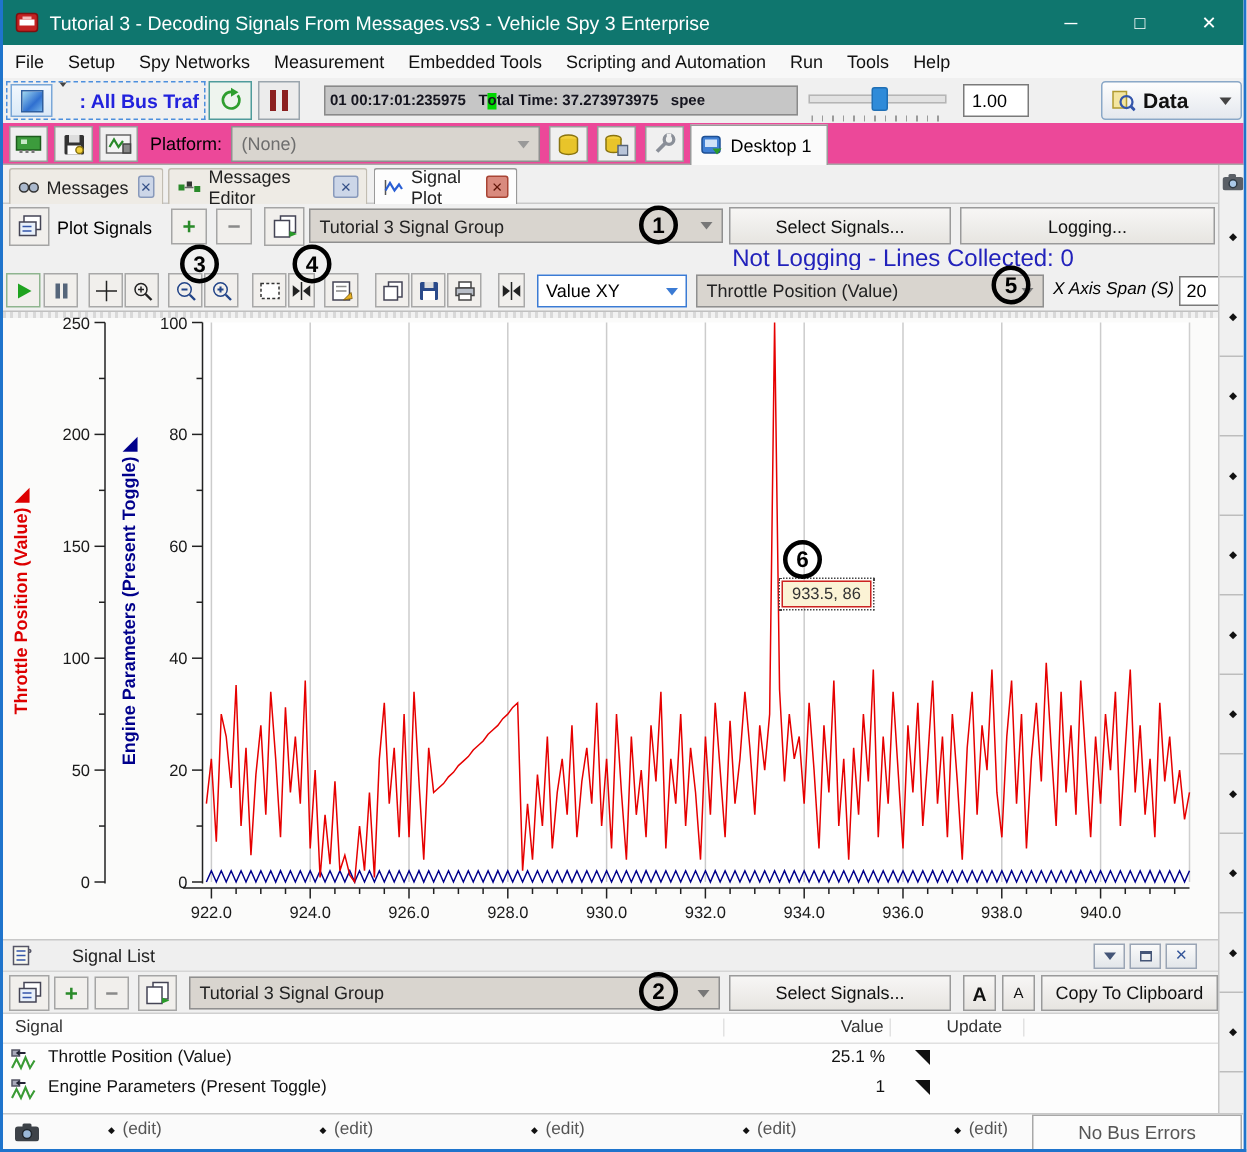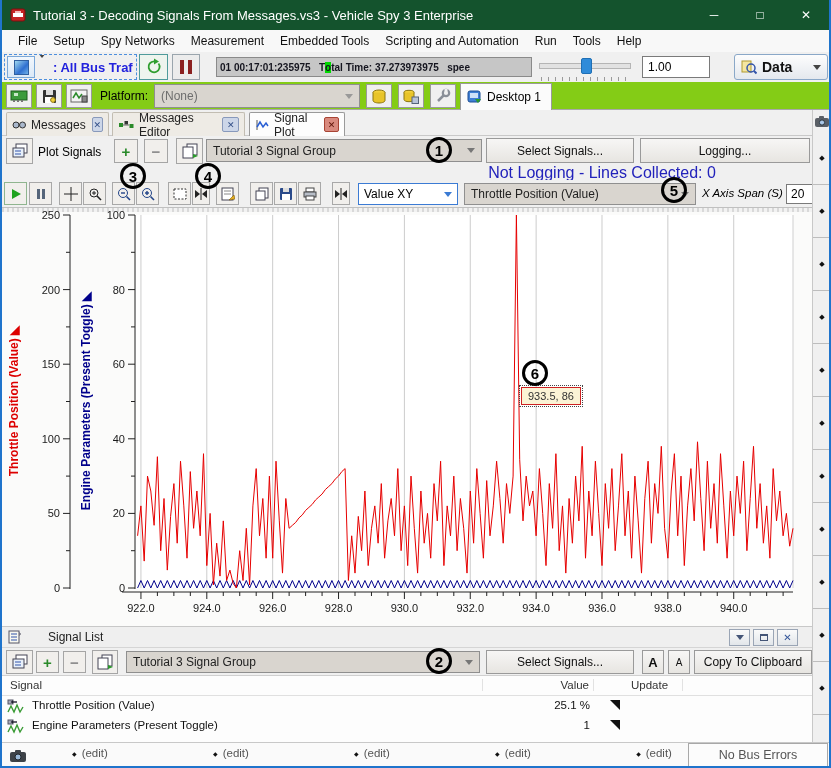--- a/index.html
+++ b/index.html
@@ -1,49 +1,49 @@
 <!DOCTYPE html>
 <html><head>
 <meta charset="utf-8">
 <style>
   *{margin:0;padding:0;box-sizing:border-box;font-family:"Liberation Sans",sans-serif;}
   html,body{background:#d4d4d4;}
   .window{position:relative;width:831px;height:768px;background:#f0f0f0;overflow:hidden;
     border-left:2px solid #1f74cc;border-right:2px solid #1f74cc;border-bottom:2px solid #1f74cc;}
   
-  .titlebar{position:absolute;left:0;top:0;width:827px;height:30px;background:#14532d;display:flex;align-items:center;}
+  .titlebar{position:absolute;left:0;top:0;width:827px;height:30px;background:#0f766e;display:flex;align-items:center;}
   .app-icon{margin:0 7px 0 8px;display:flex;}
   .title{color:#fff;font-size:13px;flex:1;white-space:nowrap;overflow:hidden;}
   .win-btns{display:flex;height:30px;}
   .wb{width:46px;height:30px;color:#fff;font-size:12px;display:flex;align-items:center;justify-content:center;cursor:default;}
   
-  .menubar{position:absolute;left:0;top:30px;width:827px;height:22px;background:#f8f8f8;display:flex;align-items:center;padding-left:8px;}
+  .menubar{position:absolute;left:0;top:30px;width:827px;height:22px;background:#f8f8f8;display:flex;align-items:center;padding-left:0;}
   .menu-item{font-size:12px;color:#111;padding:3px 8px;}
   
   .toolbar1{position:absolute;left:0;top:52px;width:827px;height:30px;background:#f0f0f0;}
-  .toolbar2{position:absolute;left:0;top:82px;width:827px;height:28px;background:#84cc16;border-bottom:1px solid #a8a8a8;}
+  .toolbar2{position:absolute;left:0;top:82px;width:827px;height:28px;background:#ec4899;border-bottom:1px solid #a8a8a8;}
   .dashed-group{position:absolute;left:2px;top:2px;width:133px;height:26px;border:1px dashed #4d8fdd;display:flex;align-items:center;overflow:hidden;}
   .bus-icon-btn{width:28px;height:22px;margin-left:2px;border:1px solid #7aa7d8;background:linear-gradient(#f2f7fd,#dbe9f7);display:flex;align-items:center;justify-content:center;}
   .bus-square{width:15px;height:15px;border:1px solid #2f5f9f;background:linear-gradient(135deg,#9fd8f0,#2f6fd0 60%,#6fb0e8);}
   .chev{width:0;height:0;border-left:4px solid transparent;border-right:4px solid transparent;border-top:5px solid #444;}
   .bus-label{color:#2222dd;font-weight:bold;font-size:13px;white-space:nowrap;margin-left:4px;}
   .tb-btn{position:absolute;display:flex;align-items:center;justify-content:center;border:1px solid #9aa5ad;background:#ececec;}
   .refresh-btn{left:137px;top:2px;width:29px;height:26px;border-color:#4f9b9b;background:#eef4ee;}
   .pause-btn1{left:170px;top:2px;width:28px;height:26px;}
   .bars1{display:flex;gap:4px;}
   .bars1 i{display:block;width:4px;height:14px;background:#8b2020;}
   .time-display{position:absolute;left:214px;top:5px;width:316px;height:20px;background:#c6c6c6;border:1px solid #8a8a8a;
     font-family:"DejaVu Sans Mono",monospace;font-size:10px;font-weight:bold;color:#15151f;display:flex;align-items:center;white-space:pre;overflow:hidden;padding-left:3px;}
   .time-cursor{background:#00d800;}
   .slider{position:absolute;left:537px;top:4px;width:92px;height:22px;}
   .slider .track{position:absolute;left:0;top:7px;width:92px;height:6px;background:#e2e2e2;border:1px solid #b5b5b5;}
   .slider .thumb{position:absolute;left:42px;top:2px;width:11px;height:16px;background:#2f8bd9;border:1px solid #1f6fb5;border-radius:2px;}
   .slider .ticks{position:absolute;left:2px;top:21px;width:88px;height:4px;
     background:repeating-linear-gradient(90deg,#9a9a9a 0 1px,transparent 1px 7px);}
-  .speed-box{position:absolute;left:640px;top:4px;width:68px;height:22px;border:1px solid #7a7a7a;background:#fff;font-size:12px;padding:0 5px;}
+  .speed-box{position:absolute;left:640px;top:4px;width:44px;height:22px;border:1px solid #7a7a7a;background:#fff;font-size:12px;padding:0 5px;}
   .data-btn{position:absolute;left:732px;top:2px;width:94px;height:26px;border:1px solid #8aa8c8;border-radius:3px;
     background:linear-gradient(#fdfdfd,#e4e8ee);display:flex;align-items:center;padding:0 6px;}
   .data-label{font-weight:bold;font-size:14px;color:#111;margin-left:5px;flex:1;}
   
   .t2-btn{position:absolute;top:2px;width:26px;height:24px;border:1px solid #9a9a9a;background:#f0f0f0;display:flex;align-items:center;justify-content:center;}
   .platform-label{position:absolute;left:98px;top:7px;font-size:12px;color:#000;}
   .combo{background:#d9d5cf;border:1px solid #8f8f8f;display:flex;align-items:center;font-size:12px;color:#222;padding:0 6px;position:absolute;}
   .combo .chev{margin-left:auto;}
   .combo-disabled{color:#6e6e6e;}
   .desktop-tab{position:absolute;left:458px;top:1px;width:92px;height:27px;background:#fbfbfb;border:1px solid #9a9a9a;border-bottom:none;display:flex;align-items:center;padding:0 6px;font-size:12px;}

